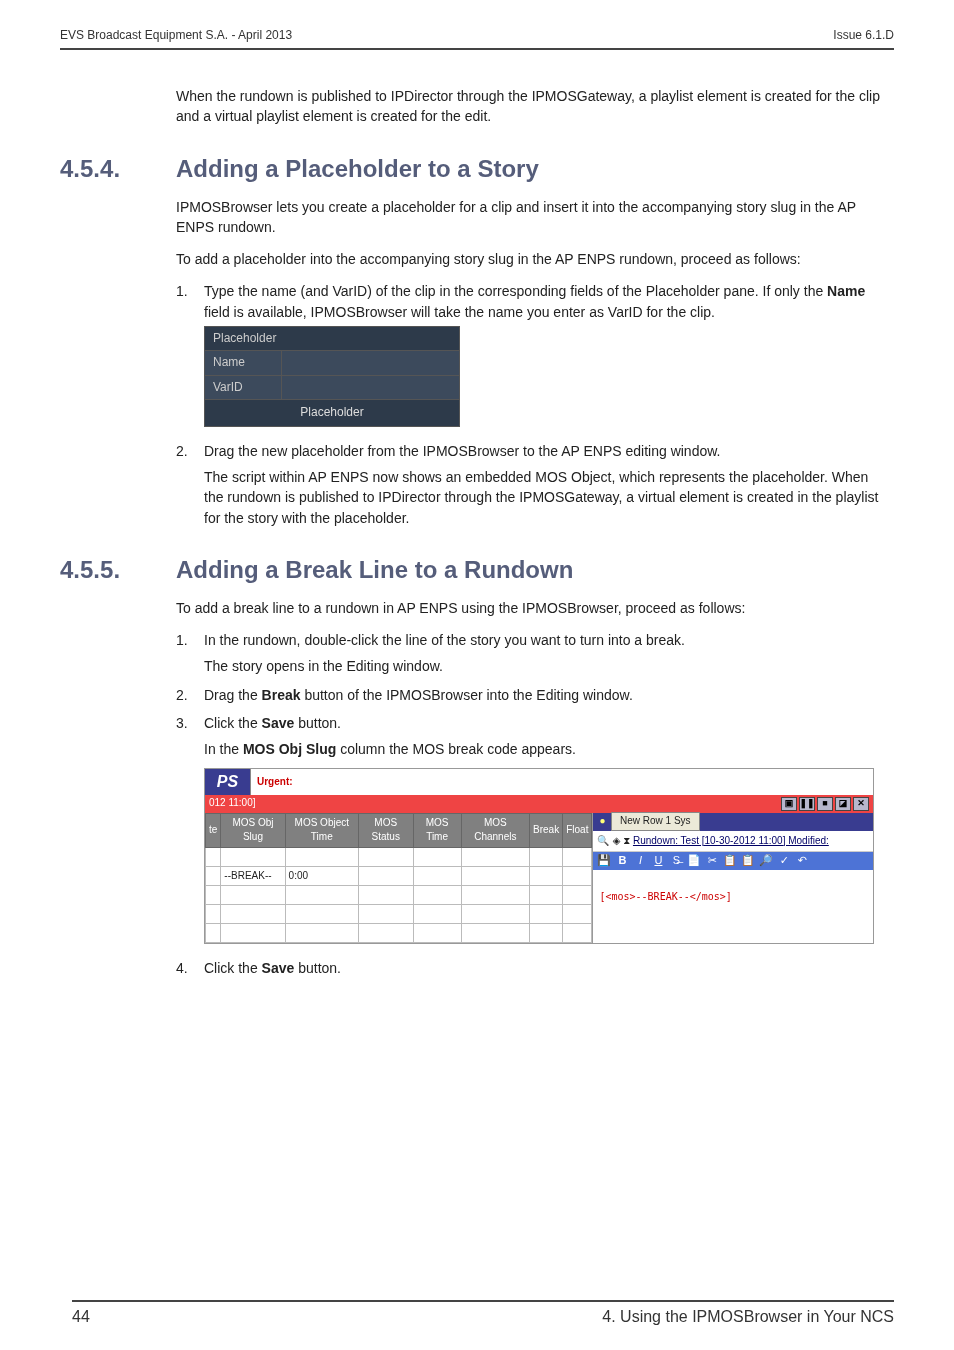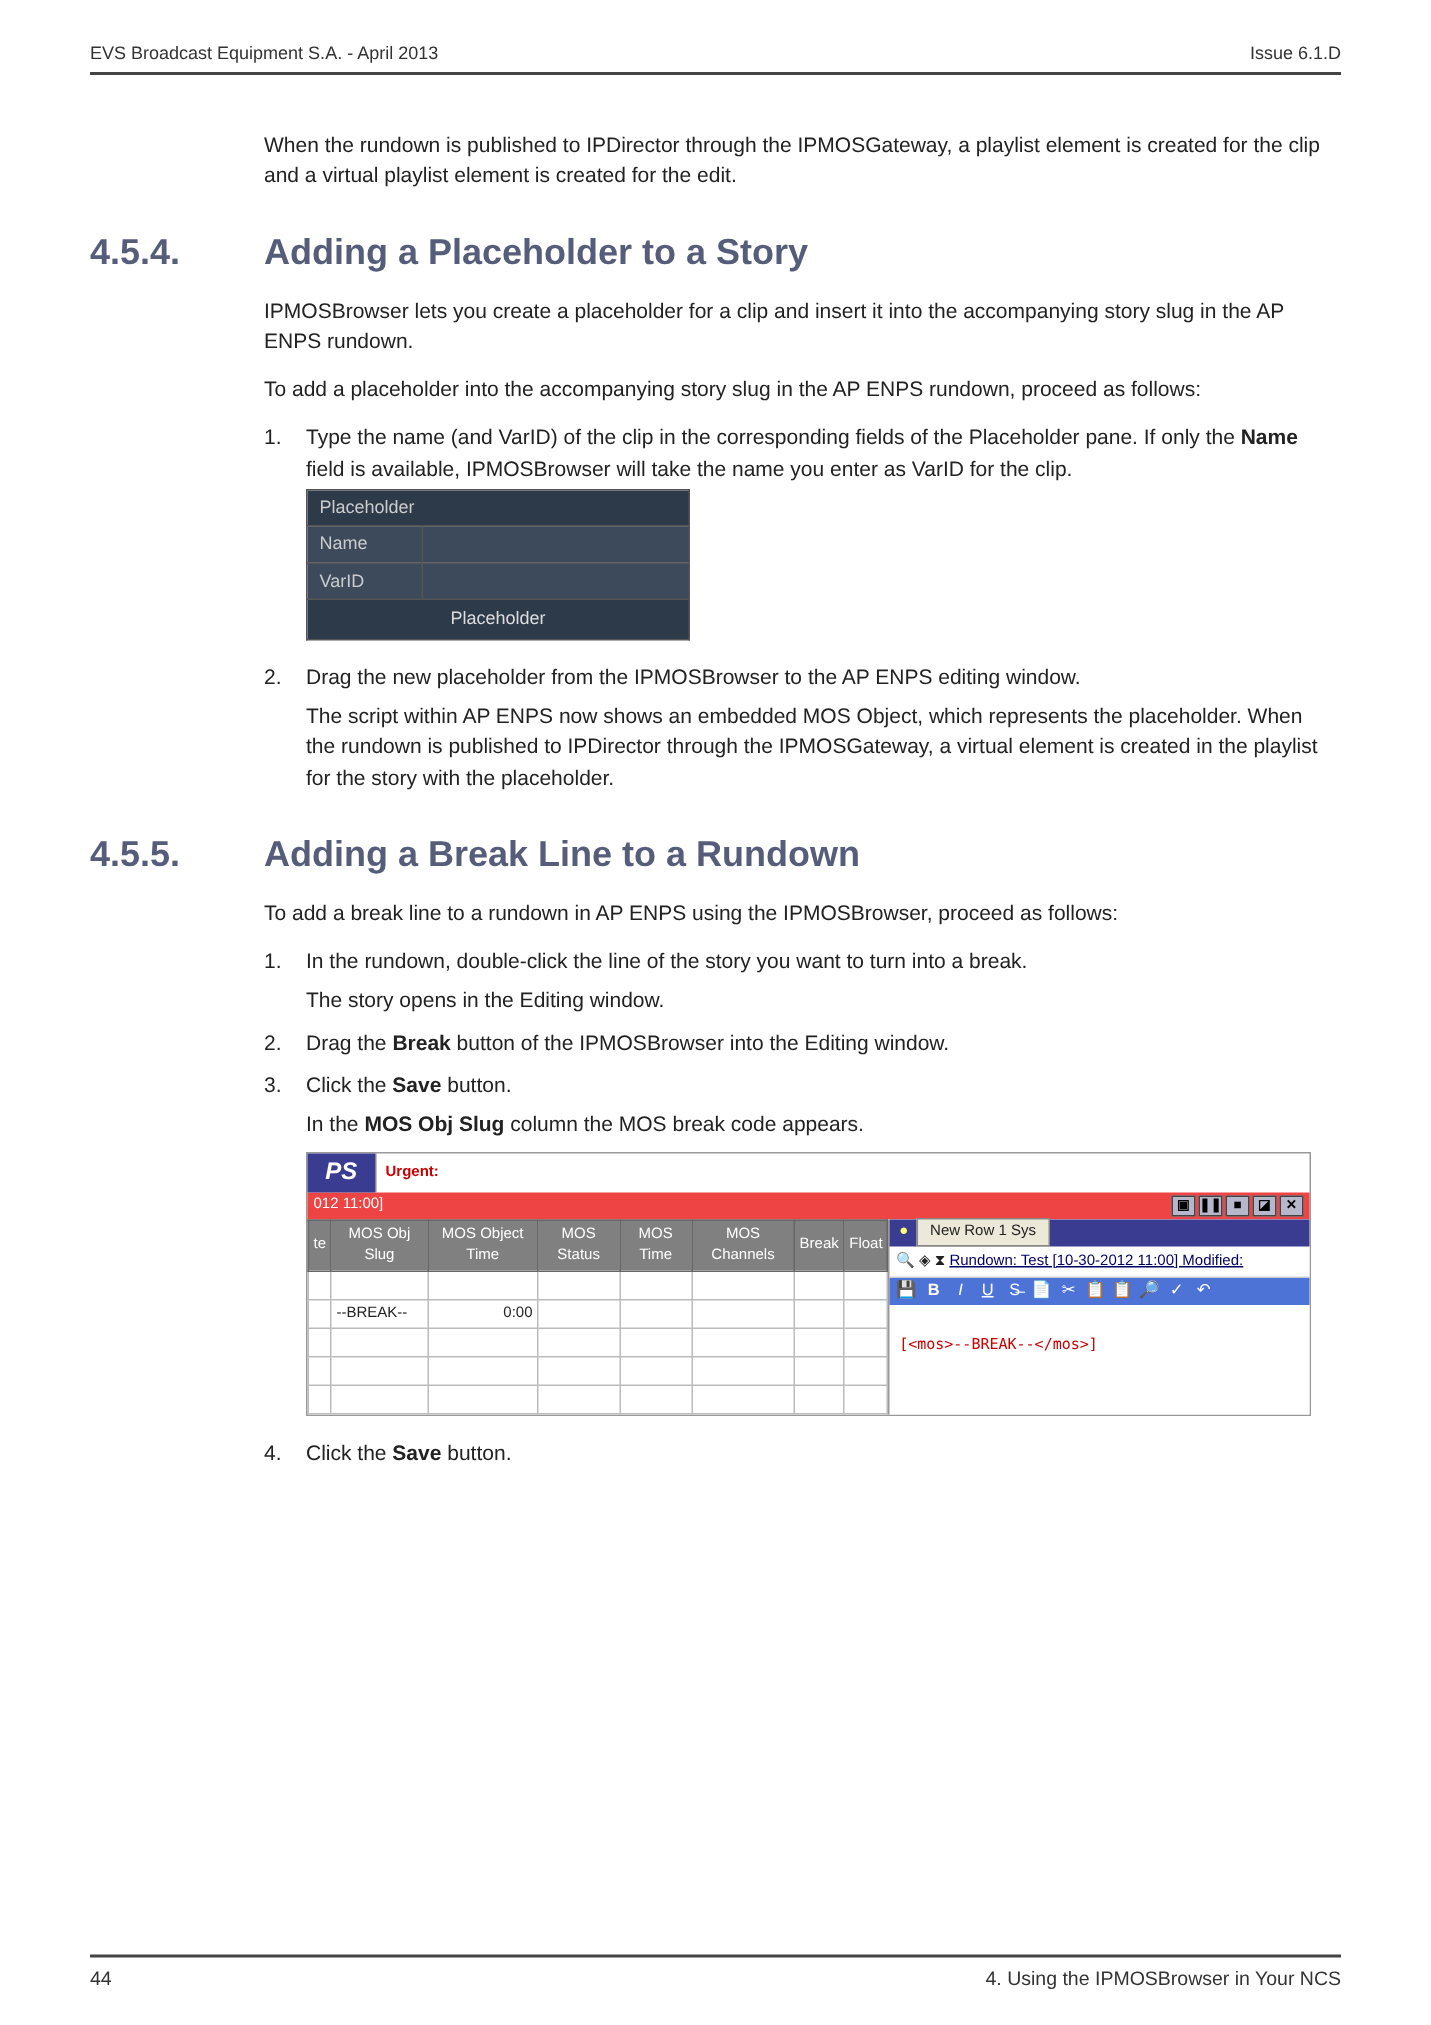--- a/index.html
+++ b/index.html
@@ -211,24 +211,24 @@
     padding: 4px 6px;
     color: #c00;
     font-size: 10px;
     font-family: monospace;
     margin-top: 16px;
   }
 
   .footer {
     position: absolute;
     bottom: 24px;
-    left: 60px; right: 60px;
+    left: 72px; right: 60px;
     display: flex;
     justify-content: space-between;
-    font-size: 13px;
+    font-size: 16px;
     color: #333;
     border-top: 2px solid #444;
     padding-top: 6px;
   }
 </style>
 </head>
 <body>
 
 <div class="page">
   <div class="top-header">
@@ -330,21 +330,21 @@
                       <td></td>
                       <td></td>
                       <td></td>
                       <td></td>
                       <td></td>
                       <td></td>
                     </tr>
                 <tr>
                       <td></td>
                       <td>--BREAK--</td>
-                      <td style="text-align:right">0:00</td>
+                      <td style="text-align:left">0:00</td>
                       <td></td>
                       <td></td>
                       <td></td>
                       <td></td>
                       <td></td>
                     </tr>
                 <tr>
                       <td></td>
                       <td></td>
                       <td></td>

